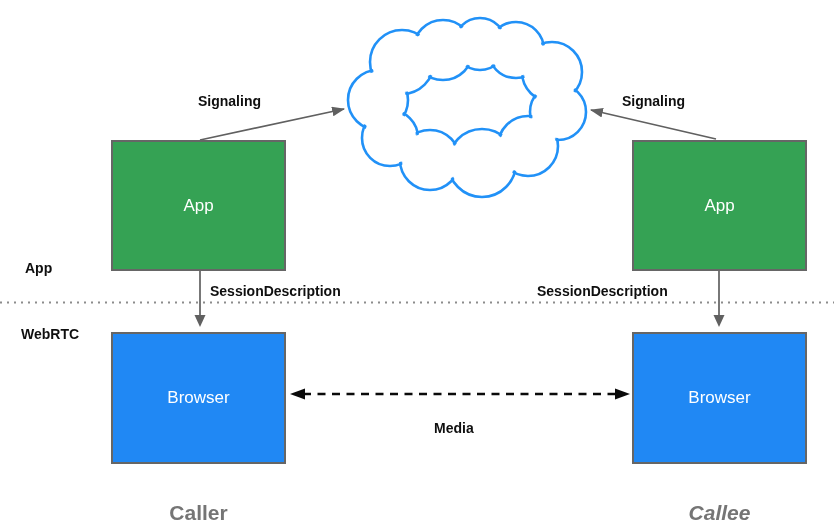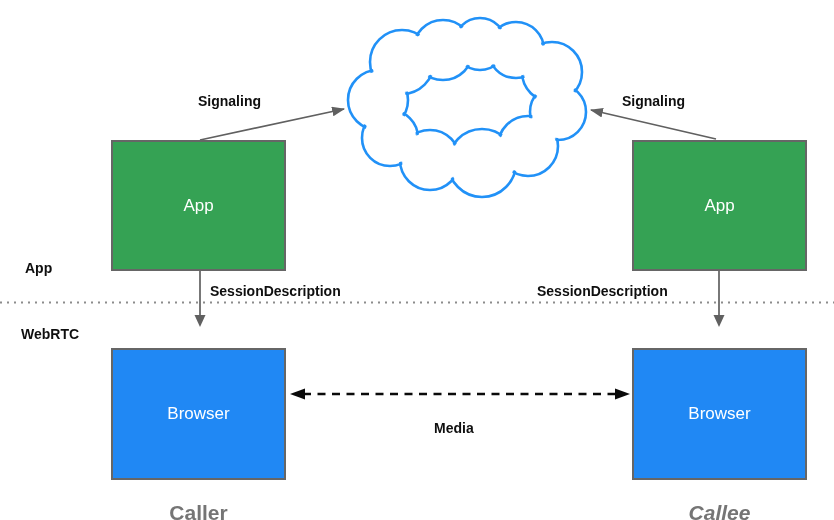--- a/index.html
+++ b/index.html
@@ -58,21 +58,21 @@
     position: absolute;
     box-sizing: border-box;
     border: 2px solid var(--box-border, #666666);
     display: flex;
     align-items: center;
     justify-content: center;
     color: var(--box-label-text, #ffffff);
     font-size: 17px;
   }
   .node.app-box { background: var(--app-box-fill, #35A254); width: 175px; height: 131px; top: 140px; }
-  .node.browser-box { background: var(--browser-box-fill, #2088F4); width: 175px; height: 132px; top: 348px; }
+  .node.browser-box { background: var(--browser-box-fill, #2088F4); width: 175px; height: 132px; top: 332px; }
   .node.left-col { left: 111px; }
   .node.right-col { left: 632px; }
   
   .lbl {
     position: absolute;
     font-weight: 700;
     font-size: 14px;
     line-height: 17px;
     color: var(--label-text, #0f0f0f);
     white-space: nowrap;

